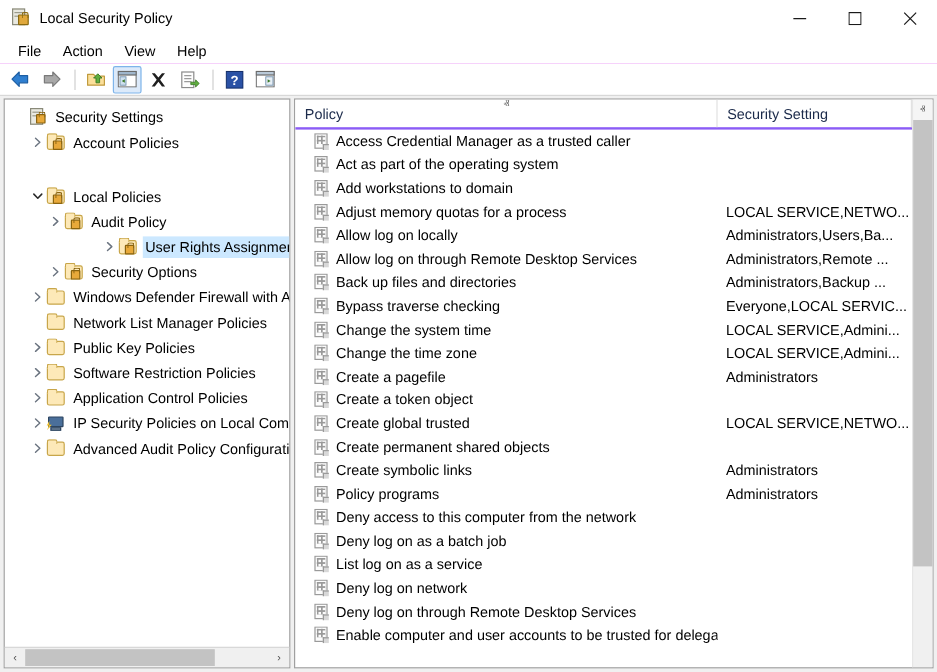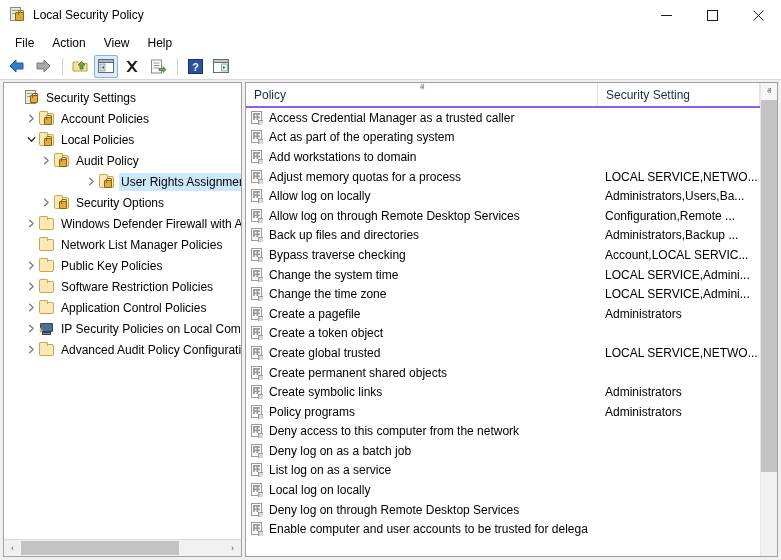--- a/index.html
+++ b/index.html
@@ -334,21 +334,21 @@
     display: flex;
     align-items: center;
     white-space: nowrap;
     cursor: default;
   }
   .row .pcell {
     width: 352px;
     flex: none;
     display: flex;
     align-items: center;
-    padding-left: 4px;
+    padding-left: 15px;
     overflow: hidden;
   }
   .row .scell {
     flex: 1;
     padding-left: 7px;
     font-size: 12px;
     color: #000;
     overflow: hidden;
   }
   .polname {
@@ -523,21 +523,21 @@
               <svg width="9" height="9" viewBox="0 0 9 9">
                 <path d="M2.6 1.2 L6.2 4.5 L2.6 7.8" fill="none" stroke="#6b7480" stroke-width="1.2" stroke-linecap="round" stroke-linejoin="round"></path>
               </svg>
             </span>
             <span class="ticon">
               <span class="fold"></span>
               <span class="lk"></span>
             </span>
             <span class="tlabel">Account Policies</span>
           </div>
-          <div class="tnode" style="padding-left: 19px;">
+          <div class="tnode" style="padding-left: 19px; margin-top: 24px;">
             <span class="twist">
               <svg width="9" height="9" viewBox="0 0 9 9">
                 <path d="M1.2 2.8 L4.5 6.2 L7.8 2.8" fill="none" stroke="#2a2a2a" stroke-width="1.3" stroke-linecap="round" stroke-linejoin="round"></path>
               </svg>
             </span>
             <span class="ticon">
               <span class="fold"></span>
               <span class="lk"></span>
             </span>
             <span class="tlabel">Local Policies</span>
@@ -733,21 +733,21 @@
               </div>
               <div class="row">
                 <div class="pcell">
                   <span class="policon">
                     <span class="pi-page"></span>
                     <span class="pi-grid"></span>
                     <span class="pi-fold"></span>
                   </span>
                   <span class="polname">Allow log on through Remote Desktop Services</span>
                 </div>
-                <div class="scell">Configuration,Remote ...</div>
+                <div class="scell">Administrators,Remote ...</div>
               </div>
               <div class="row">
                 <div class="pcell">
                   <span class="policon">
                     <span class="pi-page"></span>
                     <span class="pi-grid"></span>
                     <span class="pi-fold"></span>
                   </span>
                   <span class="polname">Back up files and directories</span>
                 </div>
@@ -755,21 +755,21 @@
               </div>
               <div class="row">
                 <div class="pcell">
                   <span class="policon">
                     <span class="pi-page"></span>
                     <span class="pi-grid"></span>
                     <span class="pi-fold"></span>
                   </span>
                   <span class="polname">Bypass traverse checking</span>
                 </div>
-                <div class="scell">Account,LOCAL SERVIC...</div>
+                <div class="scell">Everyone,LOCAL SERVIC...</div>
               </div>
               <div class="row">
                 <div class="pcell">
                   <span class="policon">
                     <span class="pi-page"></span>
                     <span class="pi-grid"></span>
                     <span class="pi-fold"></span>
                   </span>
                   <span class="polname">Change the system time</span>
                 </div>
@@ -885,21 +885,21 @@
                 </div>
                 <div class="scell"></div>
               </div>
               <div class="row">
                 <div class="pcell">
                   <span class="policon">
                     <span class="pi-page"></span>
                     <span class="pi-grid"></span>
                     <span class="pi-fold"></span>
                   </span>
-                  <span class="polname">Local log on locally</span>
+                  <span class="polname">Deny log on network</span>
                 </div>
                 <div class="scell"></div>
               </div>
               <div class="row">
                 <div class="pcell">
                   <span class="policon">
                     <span class="pi-page"></span>
                     <span class="pi-grid"></span>
                     <span class="pi-fold"></span>
                   </span>

